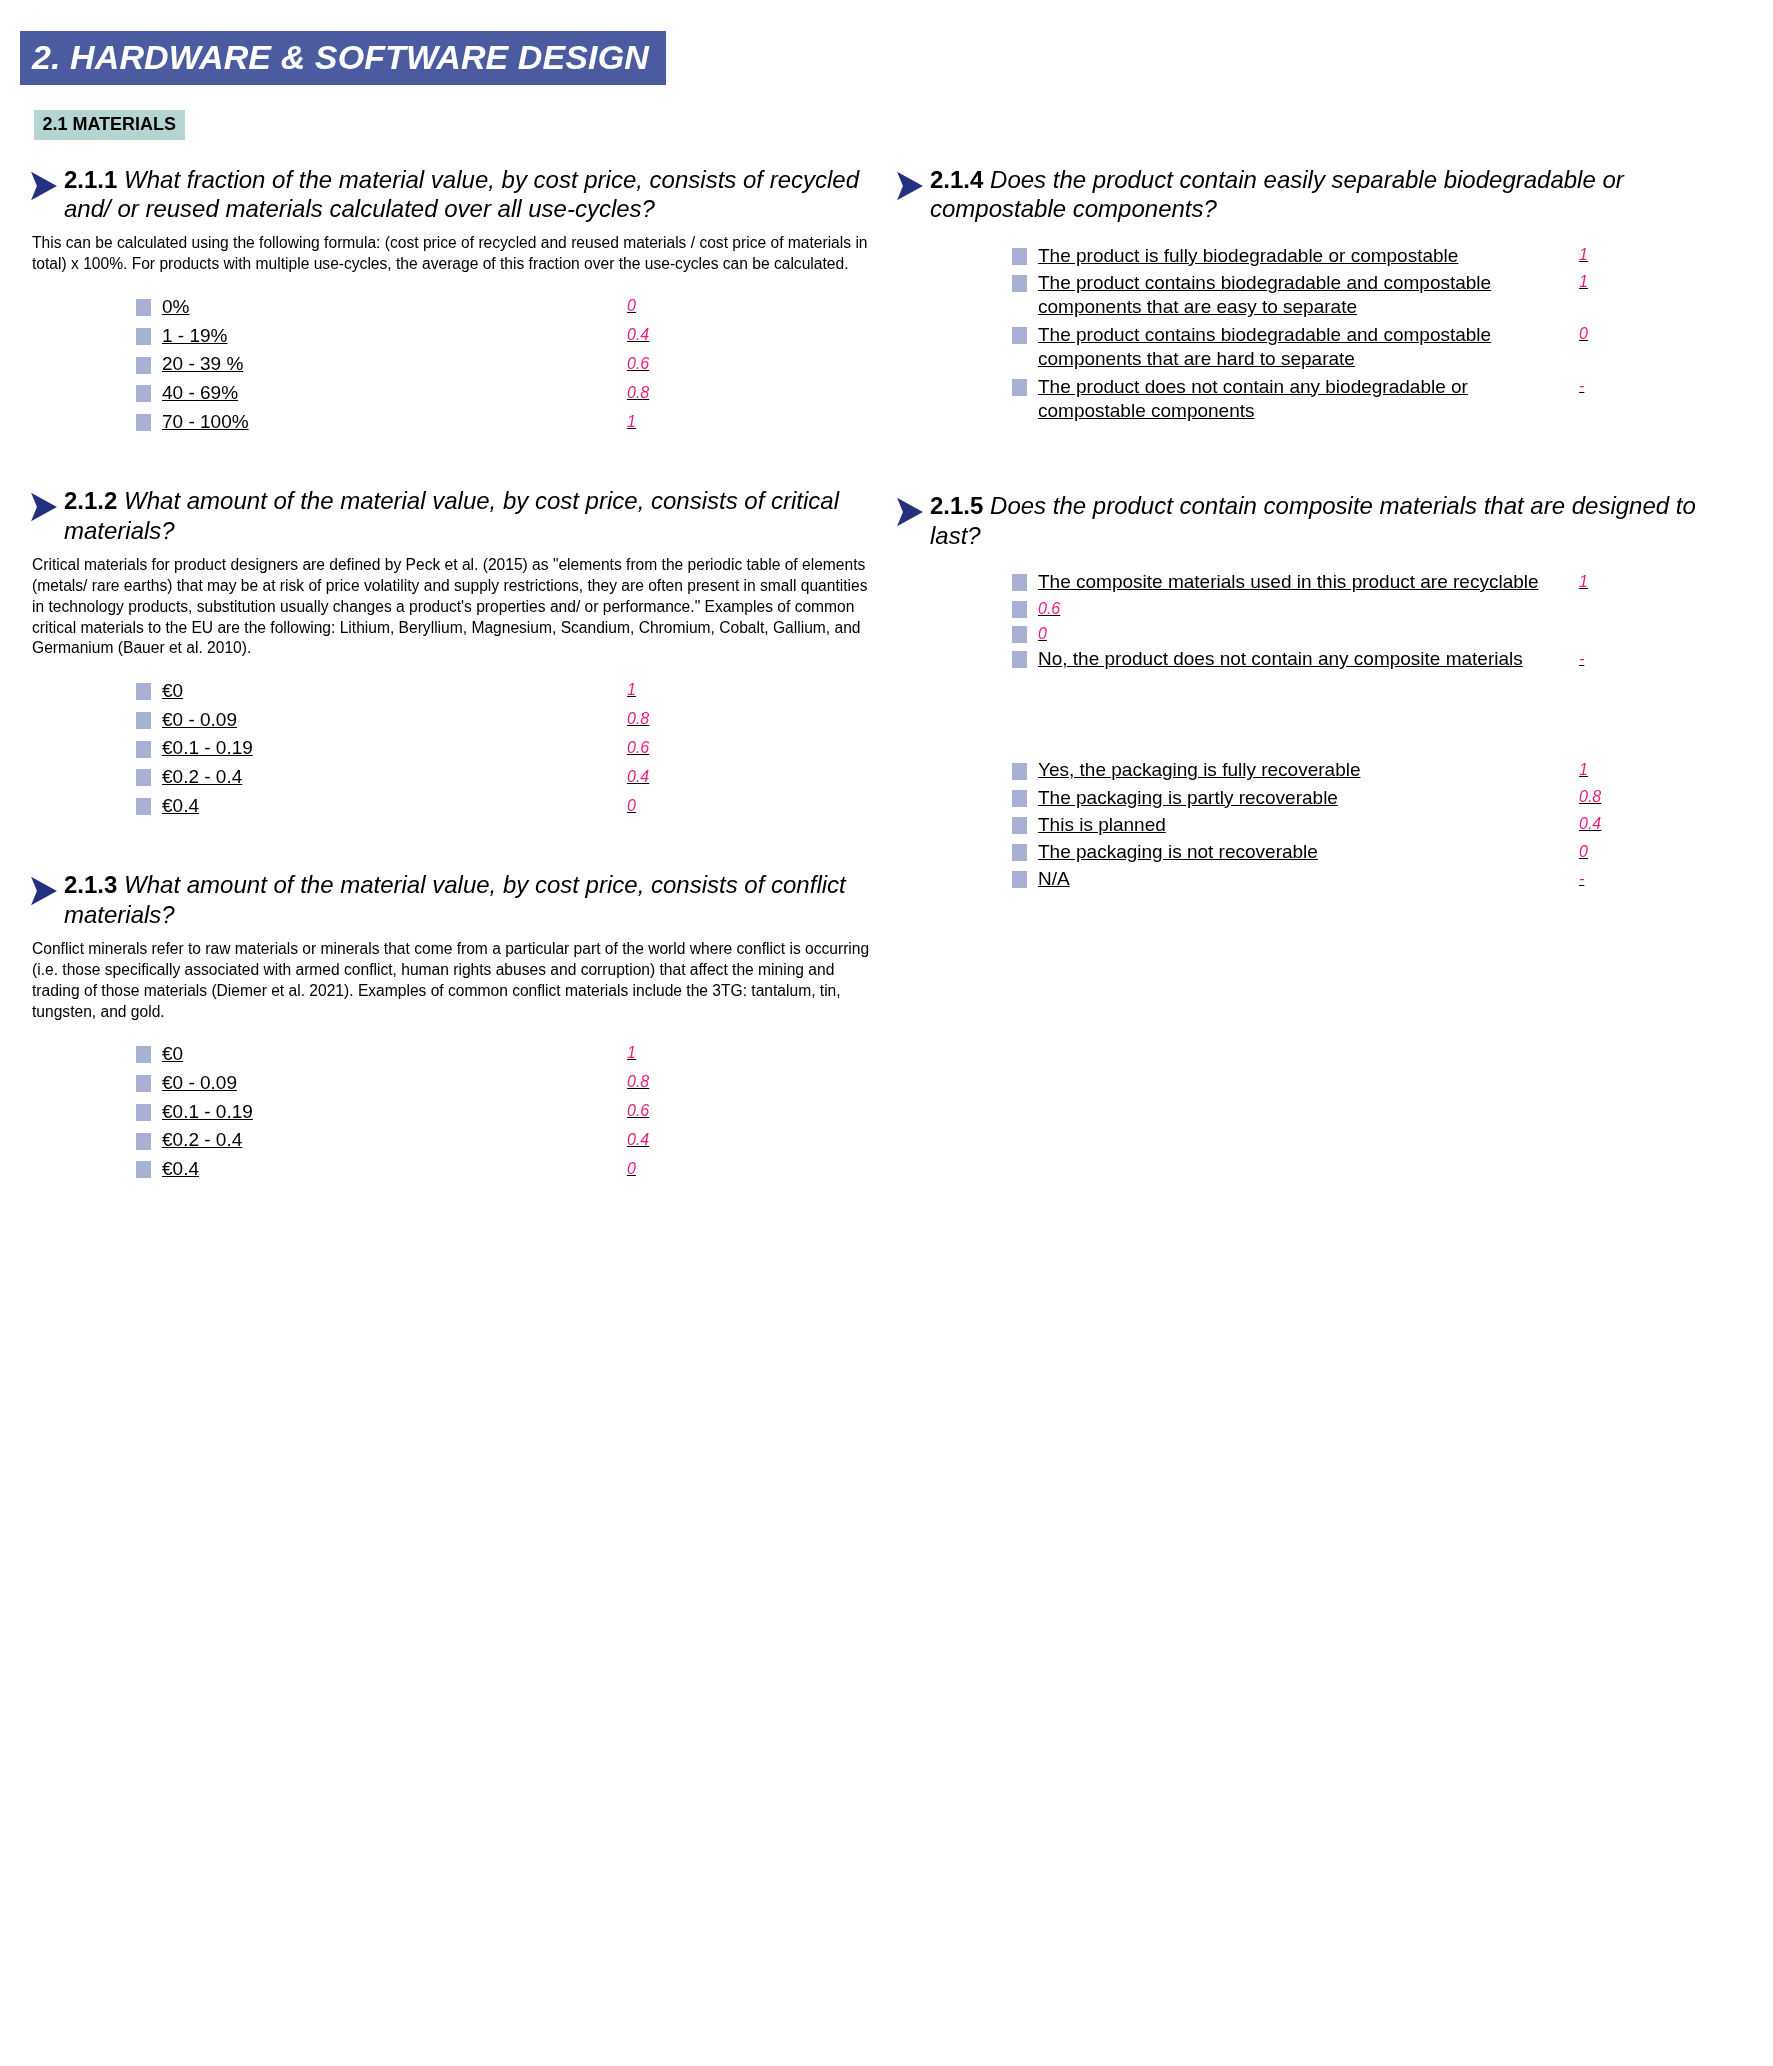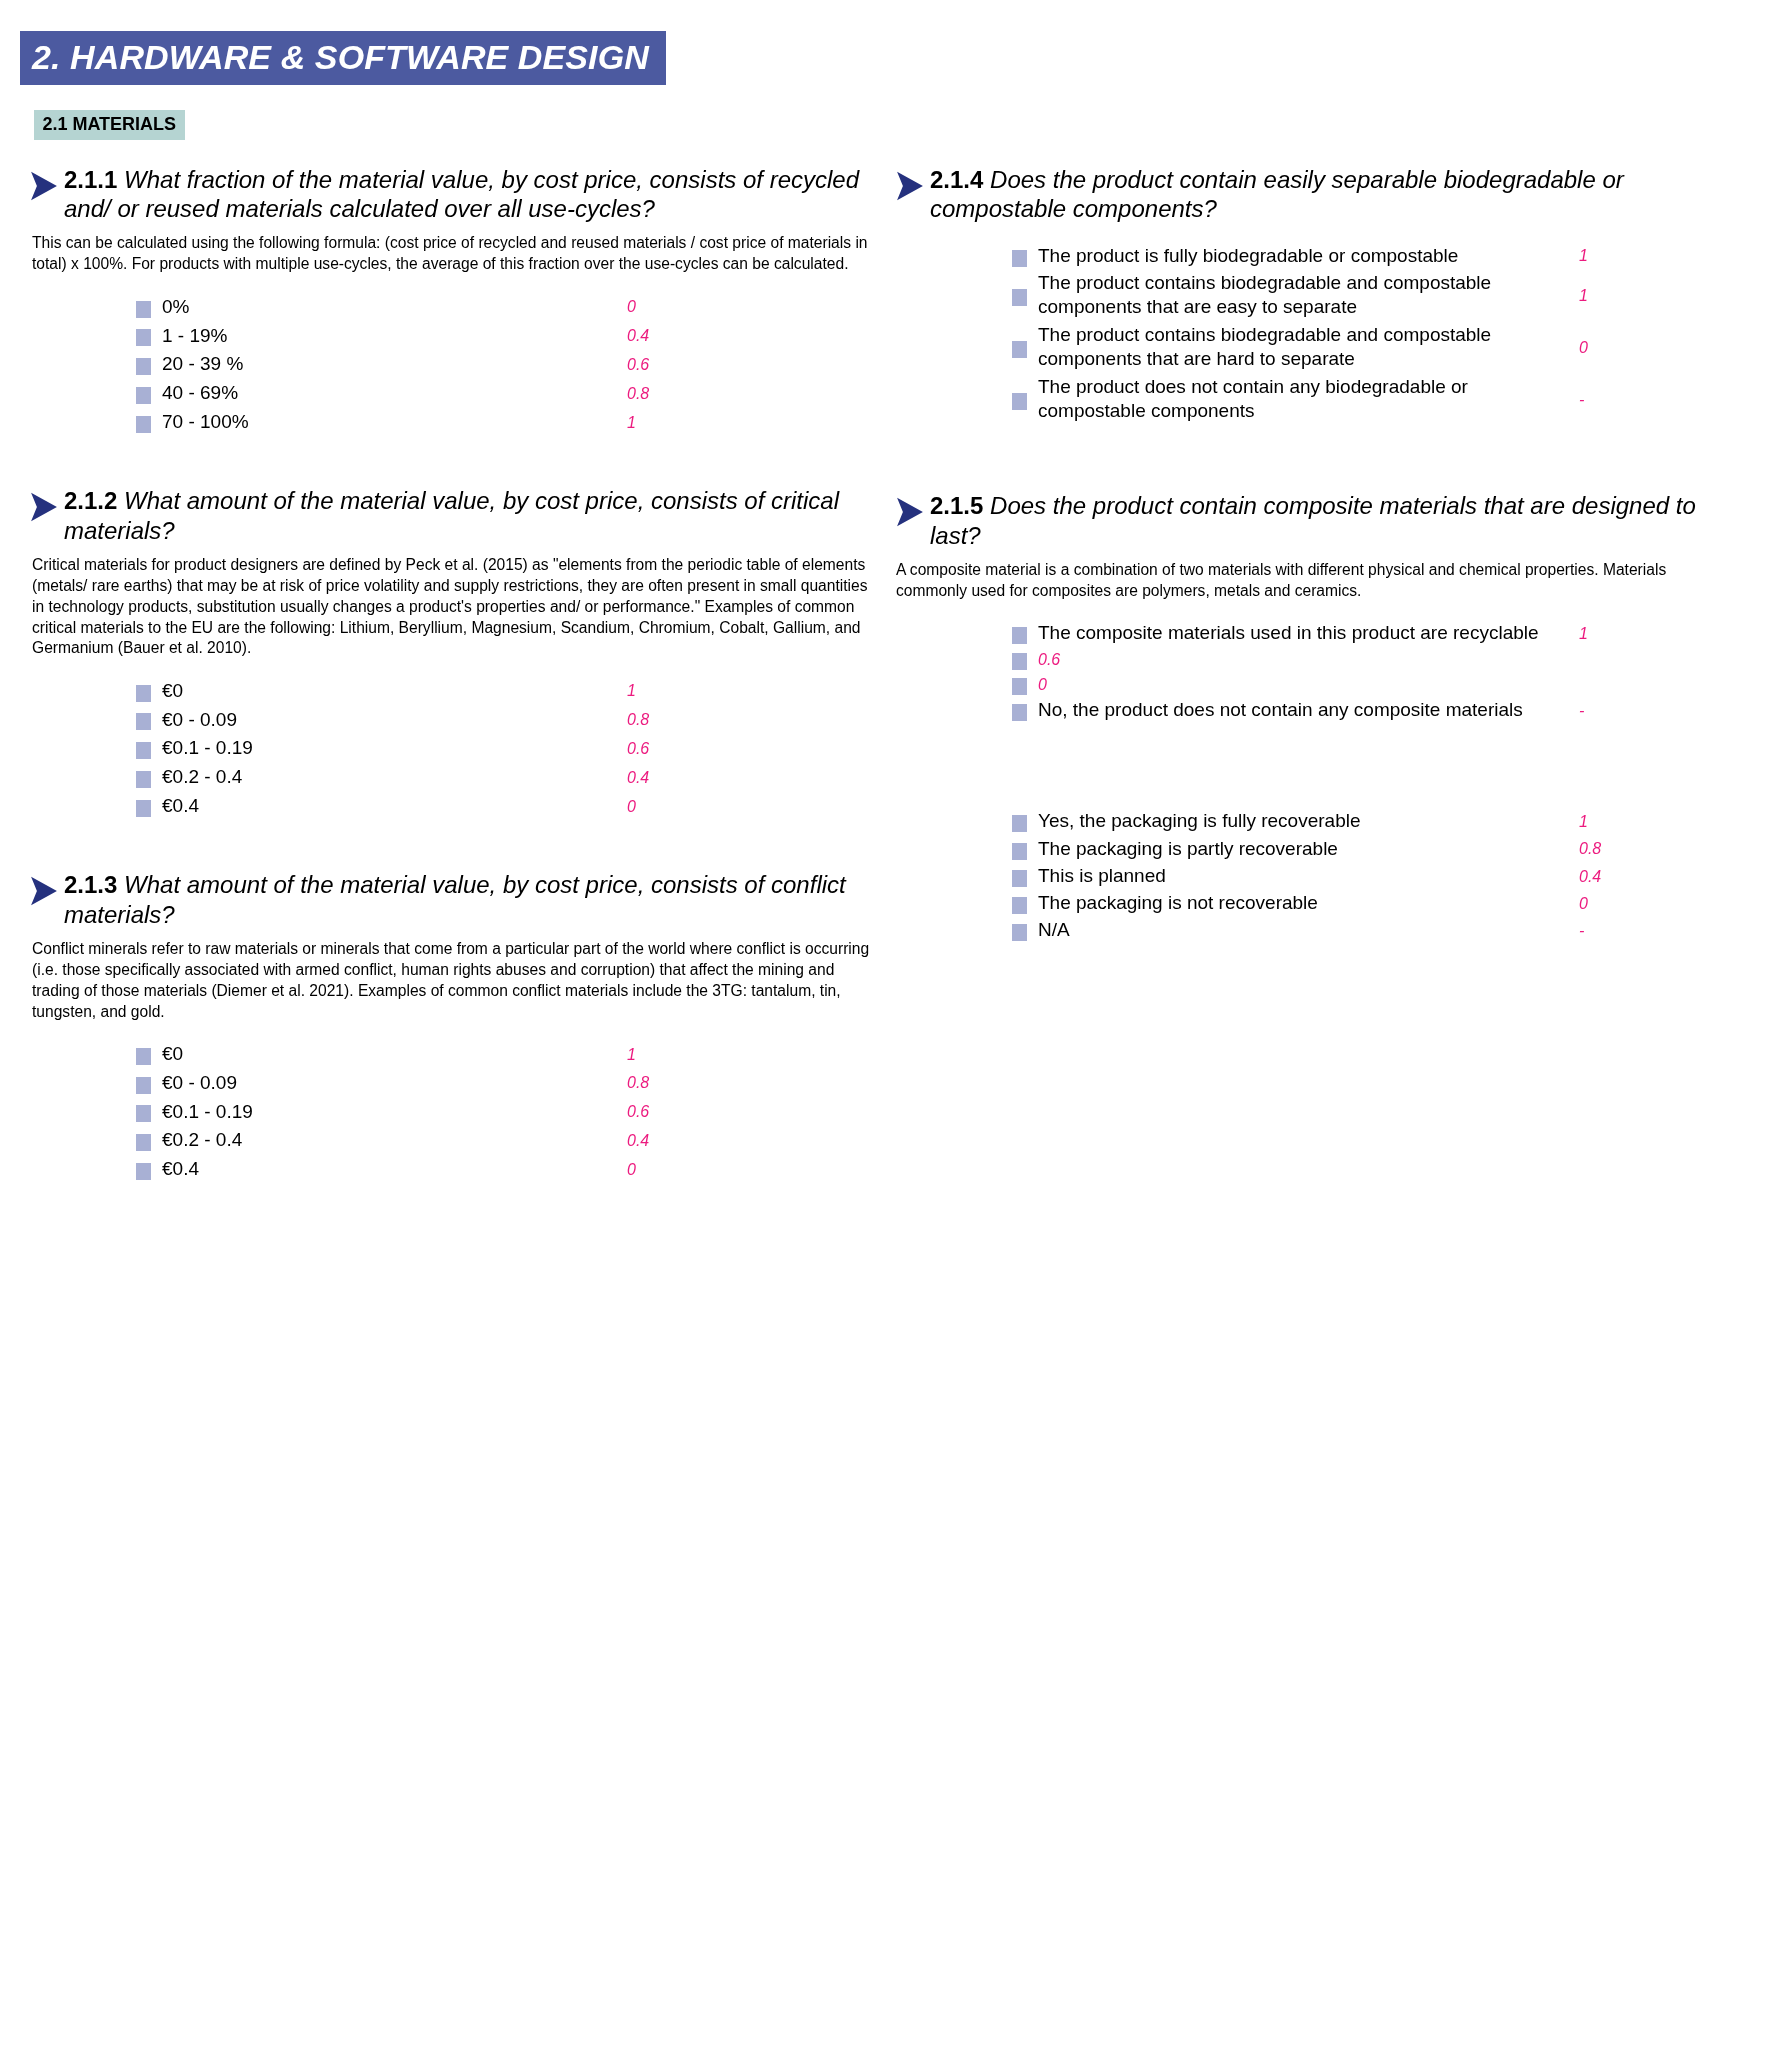--- a/index.html
+++ b/index.html
@@ -93,22 +93,23 @@
   .q-desc-indent-l { margin-left: 2px; }
   .q-desc-indent-r { margin-left: 0; }
 
   
   .options {
     margin-top: 19.4px;
     margin-left: 0;
   }
   .opt {
     display: flex;
-    align-items: center;
+    align-items: flex-start;
     margin-bottom: 2.5px;
+    text-decoration: underline;
   }
   .chk {
     flex: 0 0 auto;
     width: 15px;
     height: 17px;
     background: #a8b0d4;
     margin-top: 4.2px;
     margin-right: 11px;
   }
   .opt-label {
@@ -306,21 +307,20 @@
       <div class="spacer-xl"></div>
       <div class="question">
         <div class="q-head">
           <span class="arrow">
             <svg width="28" height="30" viewBox="0 0 66 72">
               <path d="M2 2 L64 36 L2 70 L16 36 Z" fill="#25317e"></path>
             </svg>
           </span>
           <div class="q-title"><span class="q-num">2.1.5</span><span> Does the product contain composite materials that are designed to last?</span></div>
         </div>
-        <div class="q-desc q-desc-indent-r">A composite material is a combination of two materials with different physical and chemical properties. Materials commonly used for composites are polymers, metals and ceramics.</div>
         <div class="options">
           <div class="opt">
             <span class="chk"></span>
             <span class="opt-label">The composite materials used in this product are recyclable</span>
             <span class="opt-score">1</span>
           </div>
           <div class="opt">
             <span class="chk"></span>
             <span class="opt-score">0.6</span>
           </div>

